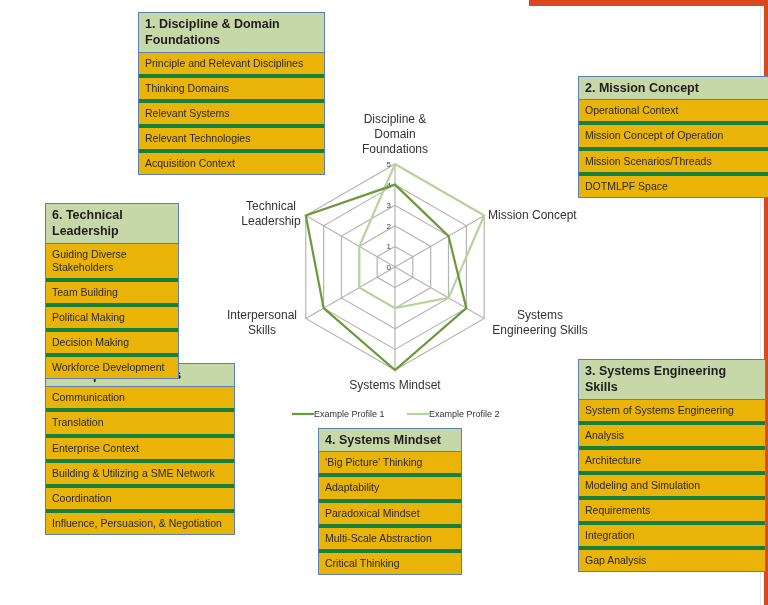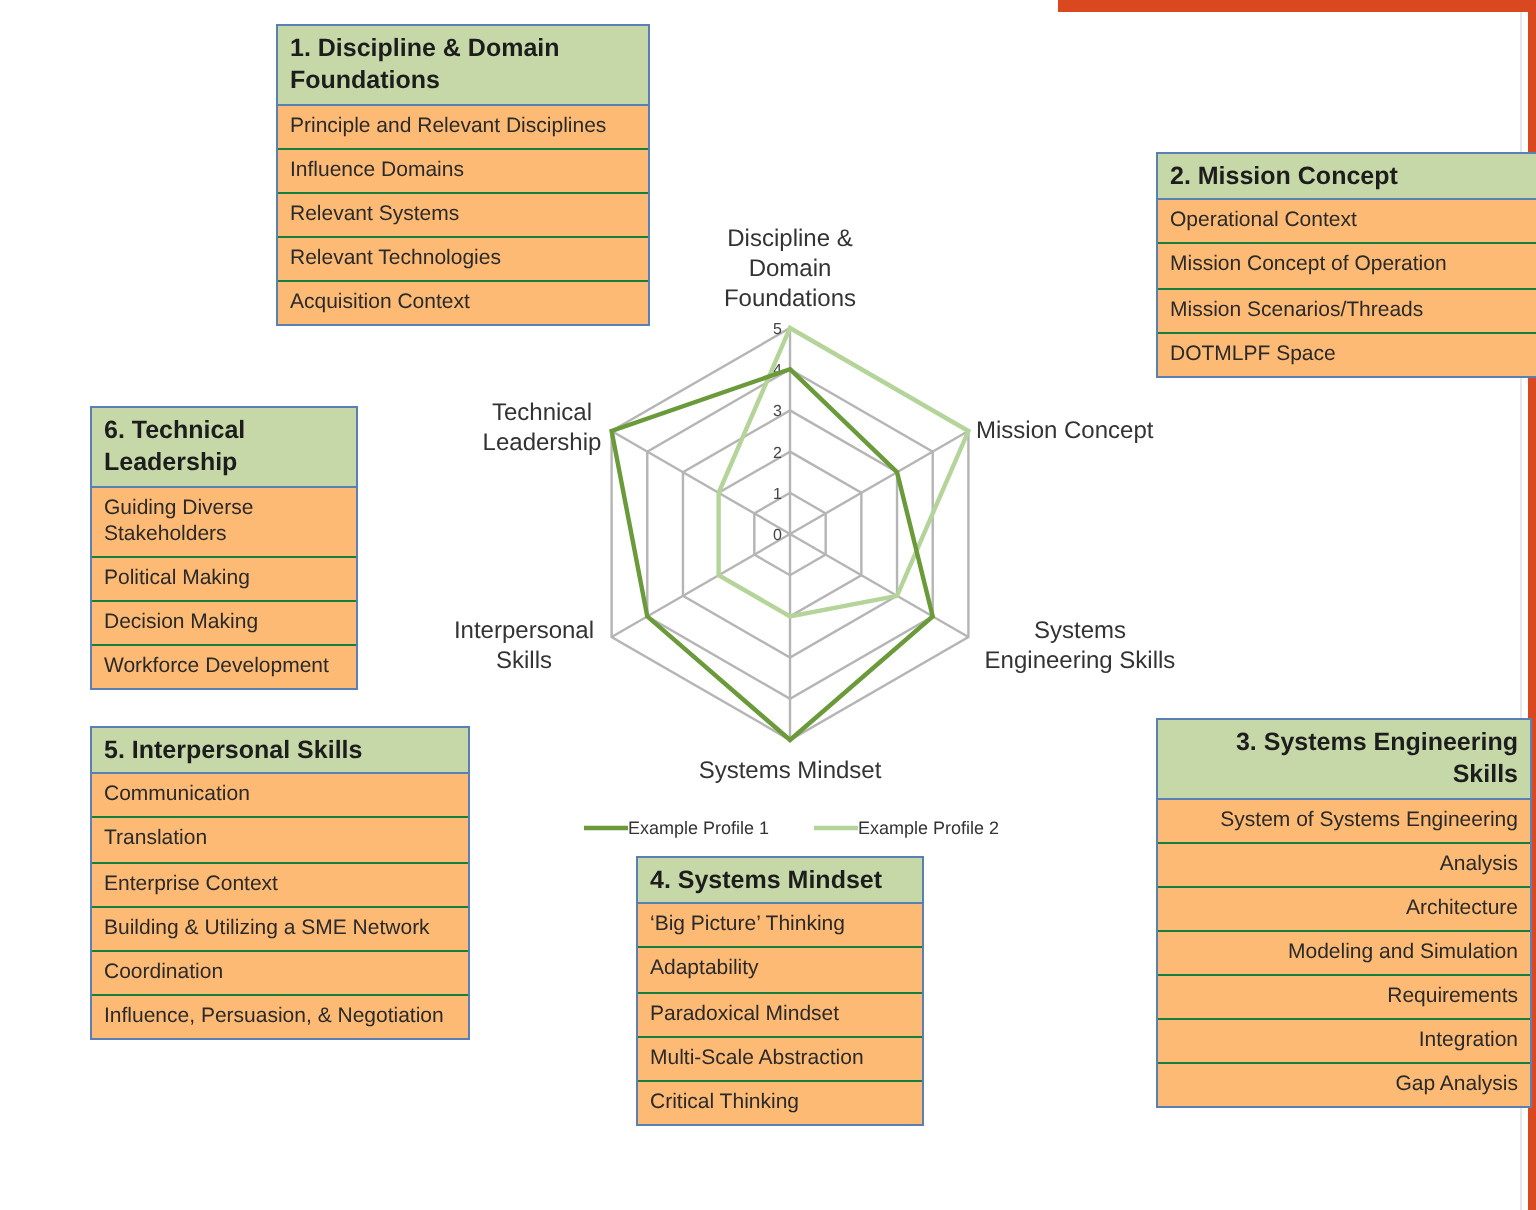--- a/index.html
+++ b/index.html
@@ -1,53 +1,53 @@
 <!DOCTYPE html>
 <html><head>
 <meta charset="utf-8">
 <style>
   html,body{margin:0;padding:0;background:#fff;}
   body{width:768px;height:605px;position:relative;overflow:hidden;font-family:"Liberation Sans",sans-serif;color:#222;}
   .frame-top{position:absolute;left:529px;top:0;width:239px;height:6px;background:#d9481f;}
   .frame-right{position:absolute;left:764px;top:0;width:4px;height:605px;background:#d9481f;}
   .frame-right-inner{position:absolute;left:760px;top:6px;width:1px;height:599px;background:#e8e8e8;}
-  .tbl{position:absolute;border:1.5px solid #5a7fb4;background:#fdba74;box-sizing:border-box;}
+  .tbl{position:absolute;border:1.5px solid #5a7fb4;background:#eab308;box-sizing:border-box;}
   .tbl .hd{background:#c6d8a8;font-weight:bold;font-size:12.5px;padding:3px 6px;border-bottom:1.5px solid #5a7fb4;line-height:1.3;color:#1d1d1d;}
-  .tbl .row{font-size:10.5px;padding:4px 6px;border-bottom:1px solid #15803d;line-height:1.25;color:#2a2a2a;}
+  .tbl .row{font-size:10.5px;padding:4px 6px;border-bottom:4px solid #15803d;line-height:1.25;color:#2a2a2a;}
   .tbl .row:last-child{border-bottom:none;}
   #chart{position:absolute;left:0;top:0;}
   .axlbl{font-family:"Liberation Sans",sans-serif;font-size:12px;fill:#333;}
   .tick{font-family:"Liberation Sans",sans-serif;font-size:8px;fill:#444;}
   .leg{font-family:"Liberation Sans",sans-serif;font-size:9px;fill:#333;}
 </style>
 </head>
 <body>
 
 <div class="frame-top"></div>
 <div class="frame-right-inner"></div>
 <div class="frame-right"></div>
 
 <div class="tbl" style="left:138px;top:12px;width:187px;">
   <div class="hd">1. Discipline &amp; Domain Foundations</div>
   <div class="row">Principle and Relevant Disciplines</div>
-  <div class="row">Influence Domains</div>
+  <div class="row">Thinking Domains</div>
   <div class="row">Relevant Systems</div>
   <div class="row">Relevant Technologies</div>
   <div class="row">Acquisition Context</div>
 </div>
 
 <div class="tbl" style="left:578px;top:76px;width:200px;">
   <div class="hd">2. Mission Concept</div>
   <div class="row">Operational Context</div>
   <div class="row">Mission Concept of Operation</div>
   <div class="row">Mission Scenarios/Threads</div>
   <div class="row">DOTMLPF Space</div>
 </div>
 
-<div class="tbl" style="left:578px;top:359px;width:188px;text-align:right;">
+<div class="tbl" style="left:578px;top:359px;width:188px;">
   <div class="hd">3. Systems Engineering Skills</div>
   <div class="row">System of Systems Engineering</div>
   <div class="row">Analysis</div>
   <div class="row">Architecture</div>
   <div class="row">Modeling and Simulation</div>
   <div class="row">Requirements</div>
   <div class="row">Integration</div>
   <div class="row">Gap Analysis</div>
 </div>
 
@@ -66,20 +66,21 @@
   <div class="row">Translation</div>
   <div class="row">Enterprise Context</div>
   <div class="row">Building &amp; Utilizing a SME Network</div>
   <div class="row">Coordination</div>
   <div class="row">Influence, Persuasion, &amp; Negotiation</div>
 </div>
 
 <div class="tbl" style="left:45px;top:203px;width:134px;">
   <div class="hd">6. Technical Leadership</div>
   <div class="row">Guiding Diverse Stakeholders</div>
+  <div class="row">Team Building</div>
   <div class="row">Political Making</div>
   <div class="row">Decision Making</div>
   <div class="row">Workforce Development</div>
 </div>
 
 <svg id="chart" width="768" height="605">
     <polygon points="395,246.4 412.8401233179594,256.7 412.8401233179594,277.3 395,287.6 377.1598766820406,277.3 377.1598766820406,256.7" fill="none" stroke="#b5b5b5" stroke-width="1.2"></polygon>
     <polygon points="395,225.8 430.6802466359189,246.4 430.6802466359189,287.6 395,308.2 359.3197533640811,287.6 359.3197533640811,246.4" fill="none" stroke="#b5b5b5" stroke-width="1.2"></polygon>
     <polygon points="395,205.2 448.5203699538783,236.1 448.5203699538783,297.9 395,328.8 341.4796300461217,297.90000000000003 341.4796300461217,236.1" fill="none" stroke="#b5b5b5" stroke-width="1.2"></polygon>
     <polygon points="395,184.6 466.36049327183775,225.8 466.36049327183775,308.2 395,349.4 323.63950672816225,308.20000000000005 323.63950672816225,225.79999999999998" fill="none" stroke="#b5b5b5" stroke-width="1.2"></polygon>

